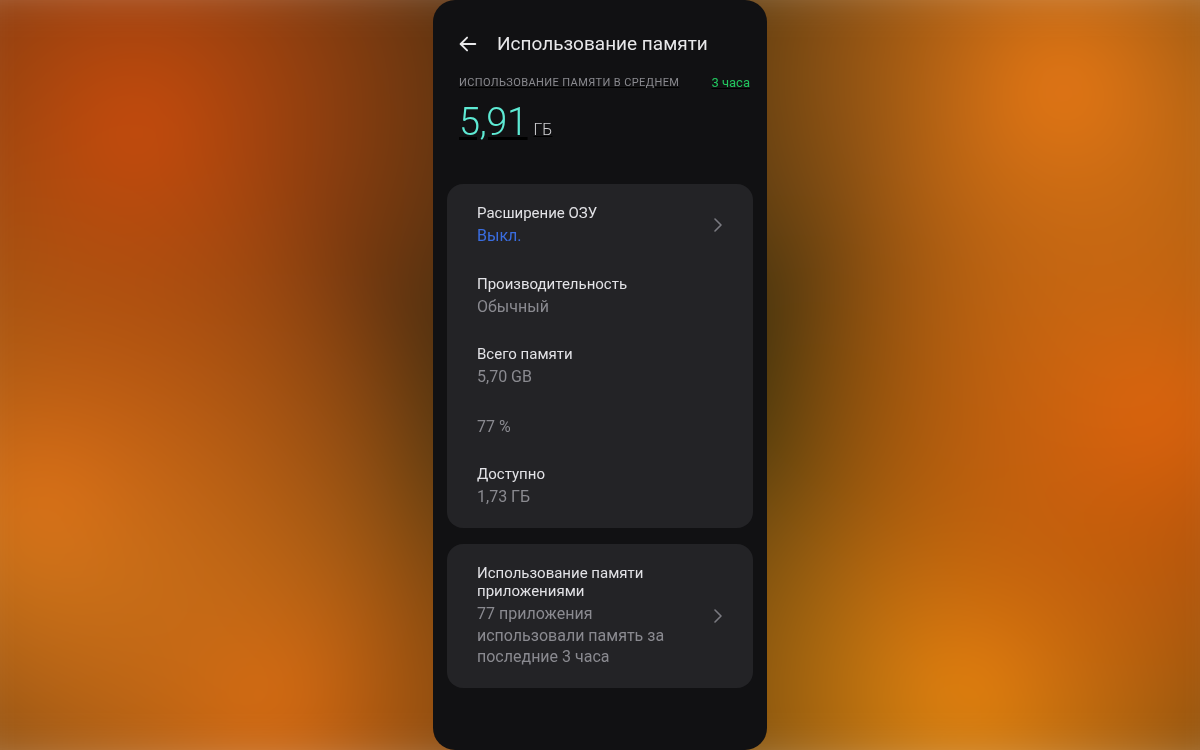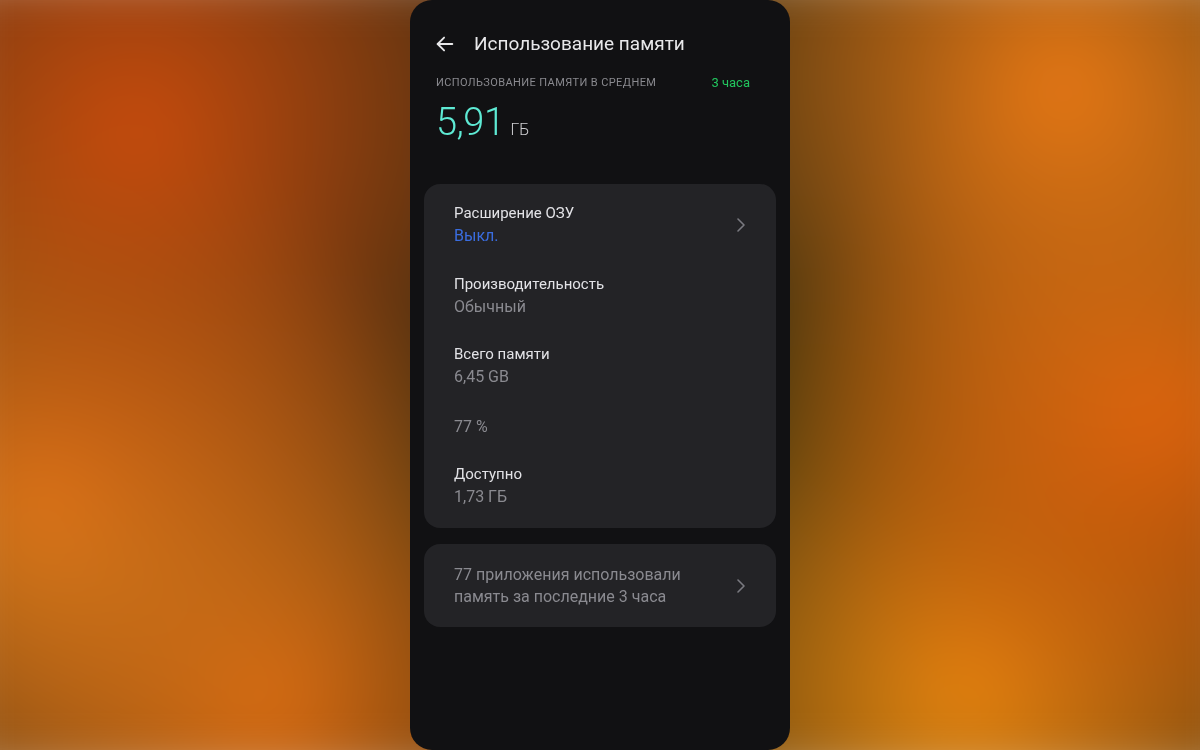--- a/index.html
+++ b/index.html
@@ -21,39 +21,40 @@
       radial-gradient(circle at 95% 35%, #2a3810 0%, transparent 25%),
       radial-gradient(circle at 70% 50%, #1a2208 0%, transparent 20%),
       linear-gradient(135deg, #4a3015 0%, #2a2810 50%, #3a2a10 100%);
     filter: blur(28px);
     transform: scale(1.1);
   }
   .phone {
     position: absolute;
     left: 50%; top: 0;
     transform: translateX(-50%);
-    width: 380px; height: 750px;
+    width: 334px; height: 750px;
     background: #111113;
     border-radius: 22px;
     overflow: hidden;
     display: flex; flex-direction: column;
   }
   .header {
     display: flex; align-items: center;
     padding: 32px 24px 16px 24px;
     gap: 18px;
   }
   .back-arrow {
     color: #e8e8ea; width: 22px; height: 22px;
     display: flex; align-items: center; justify-content: center;
     cursor: pointer;
   }
   .title { color: #e8e8ea; font-size: 19px; font-weight: 400; }
   .summary {
-    padding: 4px 40px 40px 26px;
+    padding: 4px 17px 40px 26px;
+    text-decoration: underline;
   }
   .summary-row {
     display: flex; justify-content: space-between; align-items: center;
     margin-bottom: 10px;
   }
   .summary-label {
     color: #8a8a8f; font-size: 11px; letter-spacing: 0.4px;
     text-transform: uppercase;
   }
   .summary-link { color: #22c55e; font-size: 13px; cursor: pointer; }
@@ -126,21 +127,21 @@
     <div class="row">
       <div class="row-main">
         <div class="row-label">Производительность</div>
         <div class="row-sub">Обычный</div>
       </div>
     </div>
 
     <div class="row">
       <div class="row-main">
         <div class="row-label">Всего памяти</div>
-        <div class="row-sub">6,45 GB</div>
+        <div class="row-sub">5,70 GB</div>
       </div>
     </div>
 
     <div class="row">
       <div class="row-main">
         <div class="row-sub">77 %</div>
       </div>
     </div>
 
     <div class="row">
@@ -148,20 +149,21 @@
         <div class="row-label">Доступно</div>
         <div class="row-sub">1,73 ГБ</div>
       </div>
     </div>
 
   </div>
 
   <div class="card">
     <div class="row">
       <div class="row-main">
+        <div class="row-label">Использование памяти приложениями</div>
         <div class="row-sub">77 приложения использовали память за последние 3 часа</div>
       </div>
       <div class="chevron">
         <svg viewBox="0 0 8 14" width="8" height="14" fill="none" stroke="currentColor" stroke-width="1.6" stroke-linecap="round" stroke-linejoin="round">
           <polyline points="1 1 7 7 1 13"></polyline>
         </svg>
       </div>
     </div>
   </div>
 

